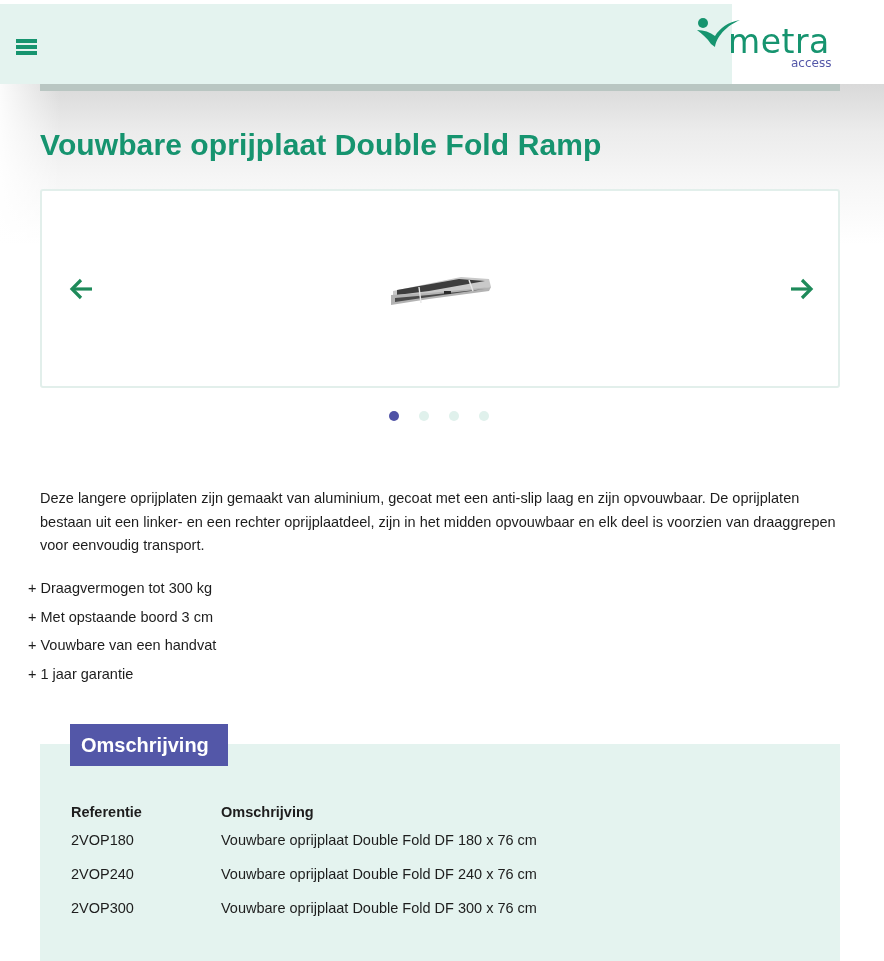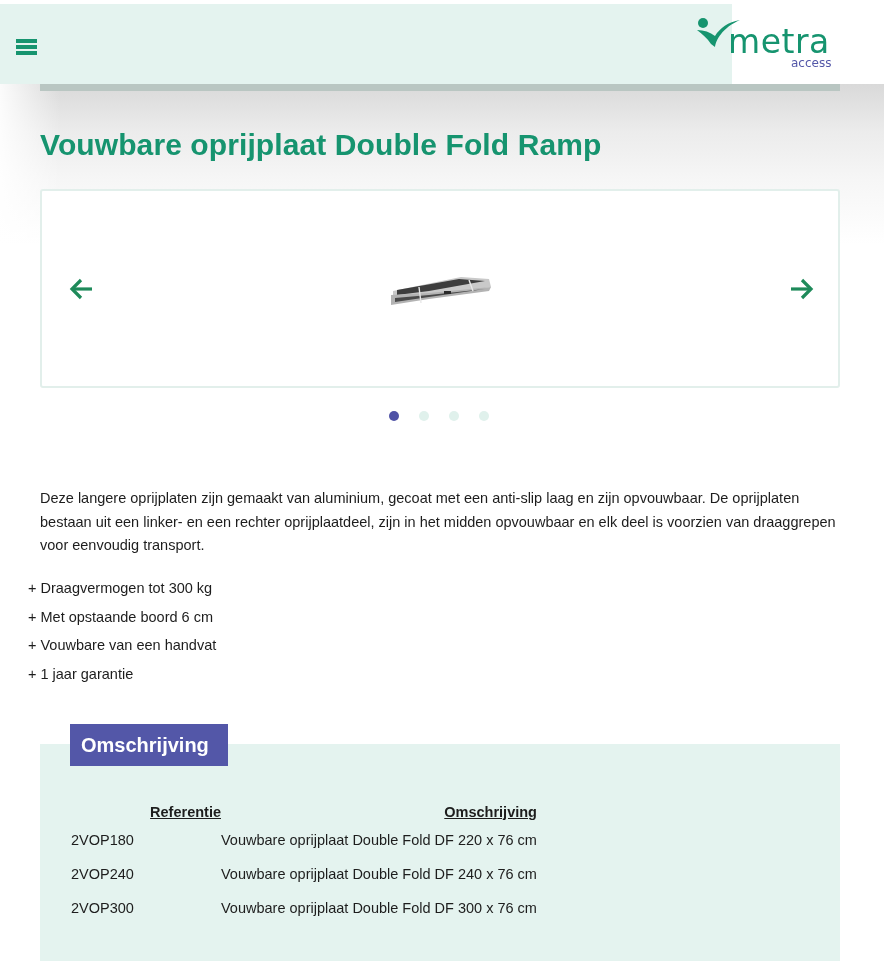--- a/index.html
+++ b/index.html
@@ -78,21 +78,21 @@
   .spec-panel {
     position: absolute; left: 40px; top: 744px; width: 800px; height: 217px;
     background: #e4f3ef;
   }
   .spec-tab {
     position: absolute; left: 70px; top: 724px; width: 158px; height: 42px;
     background: #5357a8; color: #ffffff; font-weight: bold; font-size: 20px;
     line-height: 42px; padding-left: 11px; z-index: 2;
   }
   .spec-table { position: absolute; left: 71px; top: 800px; border-collapse: collapse; font-size: 14.5px; color: #1d1d1d; }
-  .spec-table th { text-align: right; font-weight: bold; height: 23px; padding: 0; vertical-align: middle; text-decoration: underline; }
+  .spec-table th { text-align: left; font-weight: bold; height: 23px; padding: 0; vertical-align: middle; }
   .spec-table td { height: 34px; padding: 0; vertical-align: middle; margin-left: 22px; }
   .spec-table .col-ref { width: 150px; }
   .spec-table thead tr { height: 23px; }
 </style>
 </head>
 <body>
 
 <div class="top-strip"></div>
 
 <header class="header">
@@ -147,39 +147,39 @@
   <div class="dot active"></div>
   <div class="dot"></div>
   <div class="dot"></div>
   <div class="dot"></div>
 </div>
 
 <p class="description">Deze langere oprijplaten zijn gemaakt van aluminium, gecoat met een anti-slip laag en zijn opvouwbaar. De oprijplaten bestaan uit een linker- en een rechter oprijplaatdeel, zijn in het midden opvouwbaar en elk deel is voorzien van draaggrepen voor eenvoudig transport.</p>
 
 <ul class="features">
   <li>+ Draagvermogen tot 300 kg</li>
-  <li>+ Met opstaande boord 6 cm</li>
+  <li>+ Met opstaande boord 3 cm</li>
   <li>+ Vouwbare van een handvat</li>
   <li>+ 1 jaar garantie</li>
 </ul>
 
 <div class="spec-panel"></div>
 <div class="spec-tab">Omschrijving</div>
 
 <table class="spec-table">
   <thead>
     <tr>
       <th class="col-ref">Referentie</th>
       <th>Omschrijving</th>
     </tr>
   </thead>
   <tbody>
     <tr>
       <td>2VOP180</td>
-      <td>Vouwbare oprijplaat Double Fold DF 220 x 76 cm</td>
+      <td>Vouwbare oprijplaat Double Fold DF 180 x 76 cm</td>
     </tr>
     <tr>
       <td>2VOP240</td>
       <td>Vouwbare oprijplaat Double Fold DF 240 x 76 cm</td>
     </tr>
     <tr>
       <td>2VOP300</td>
       <td>Vouwbare oprijplaat Double Fold DF 300 x 76 cm</td>
     </tr>
   </tbody>

